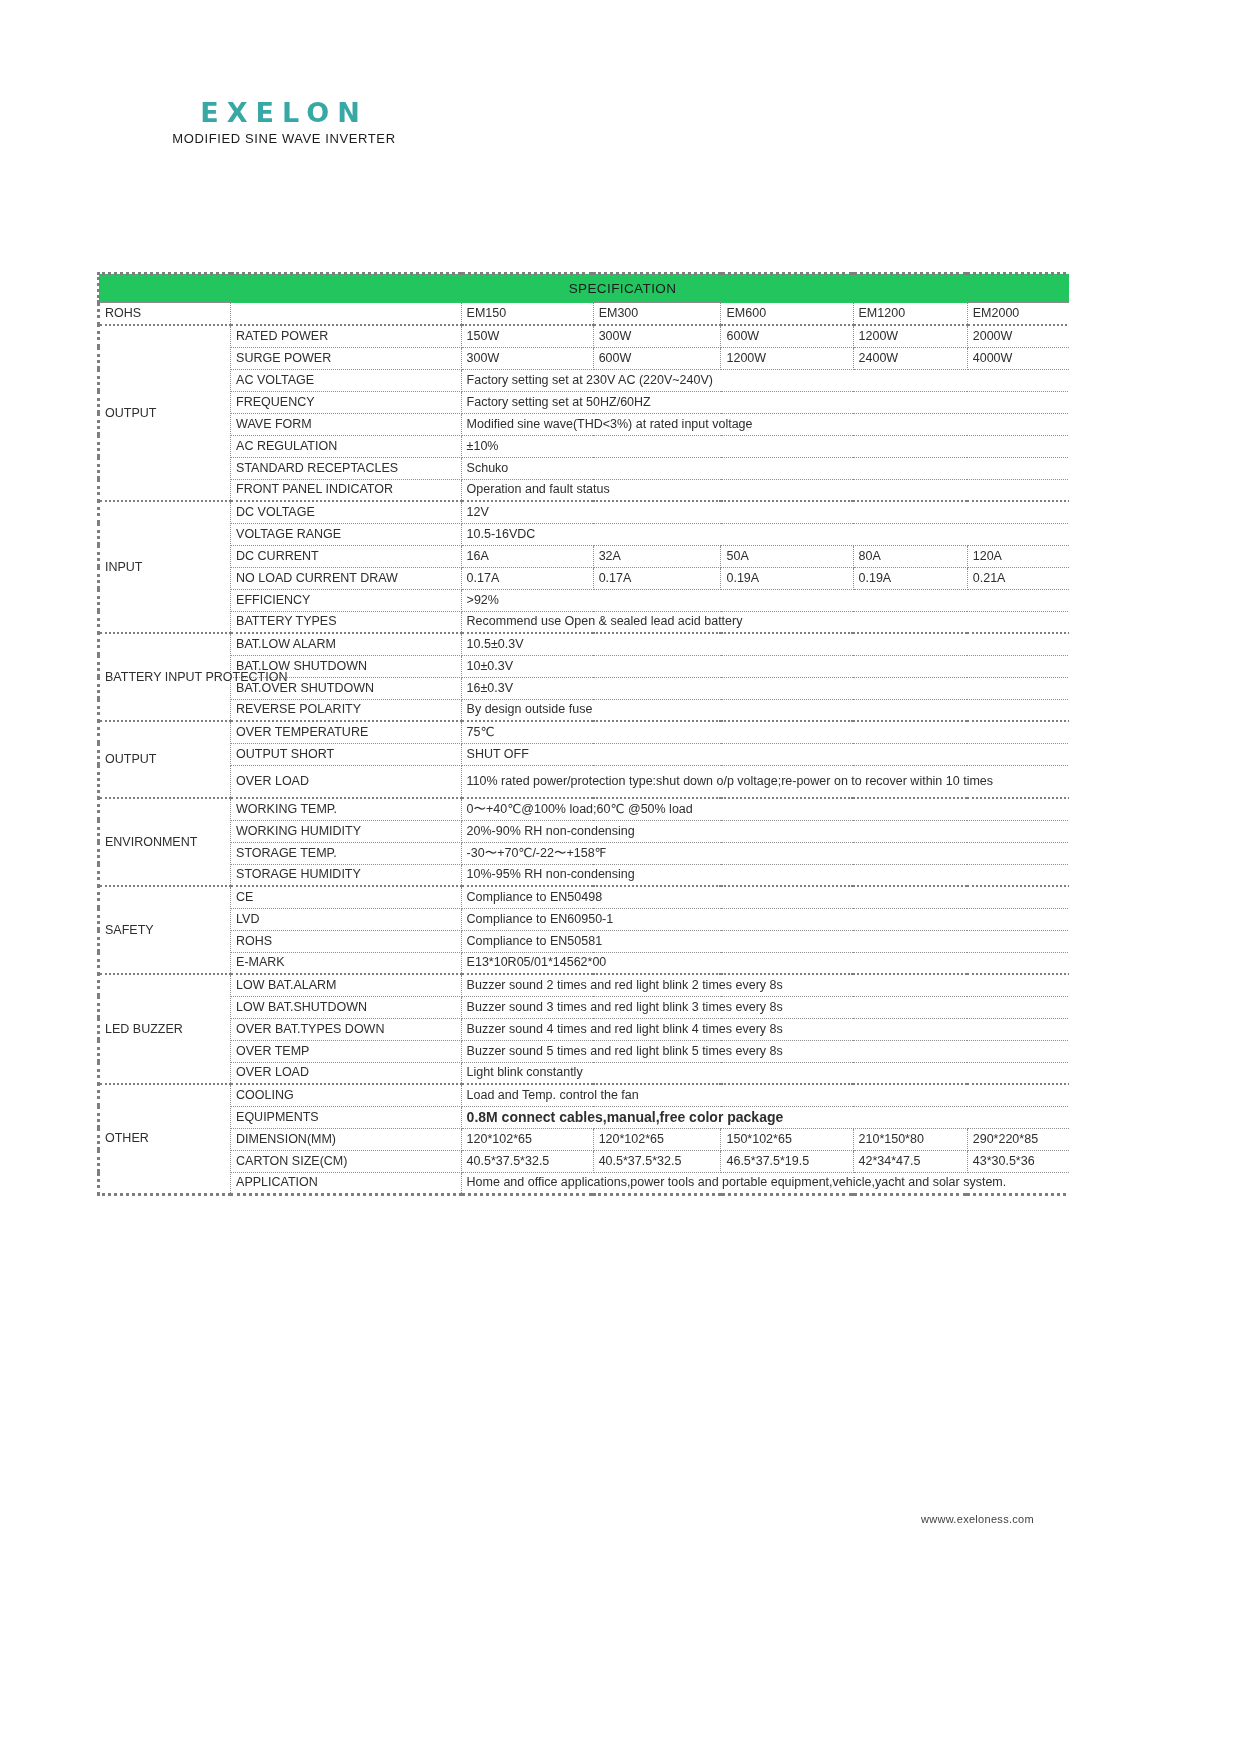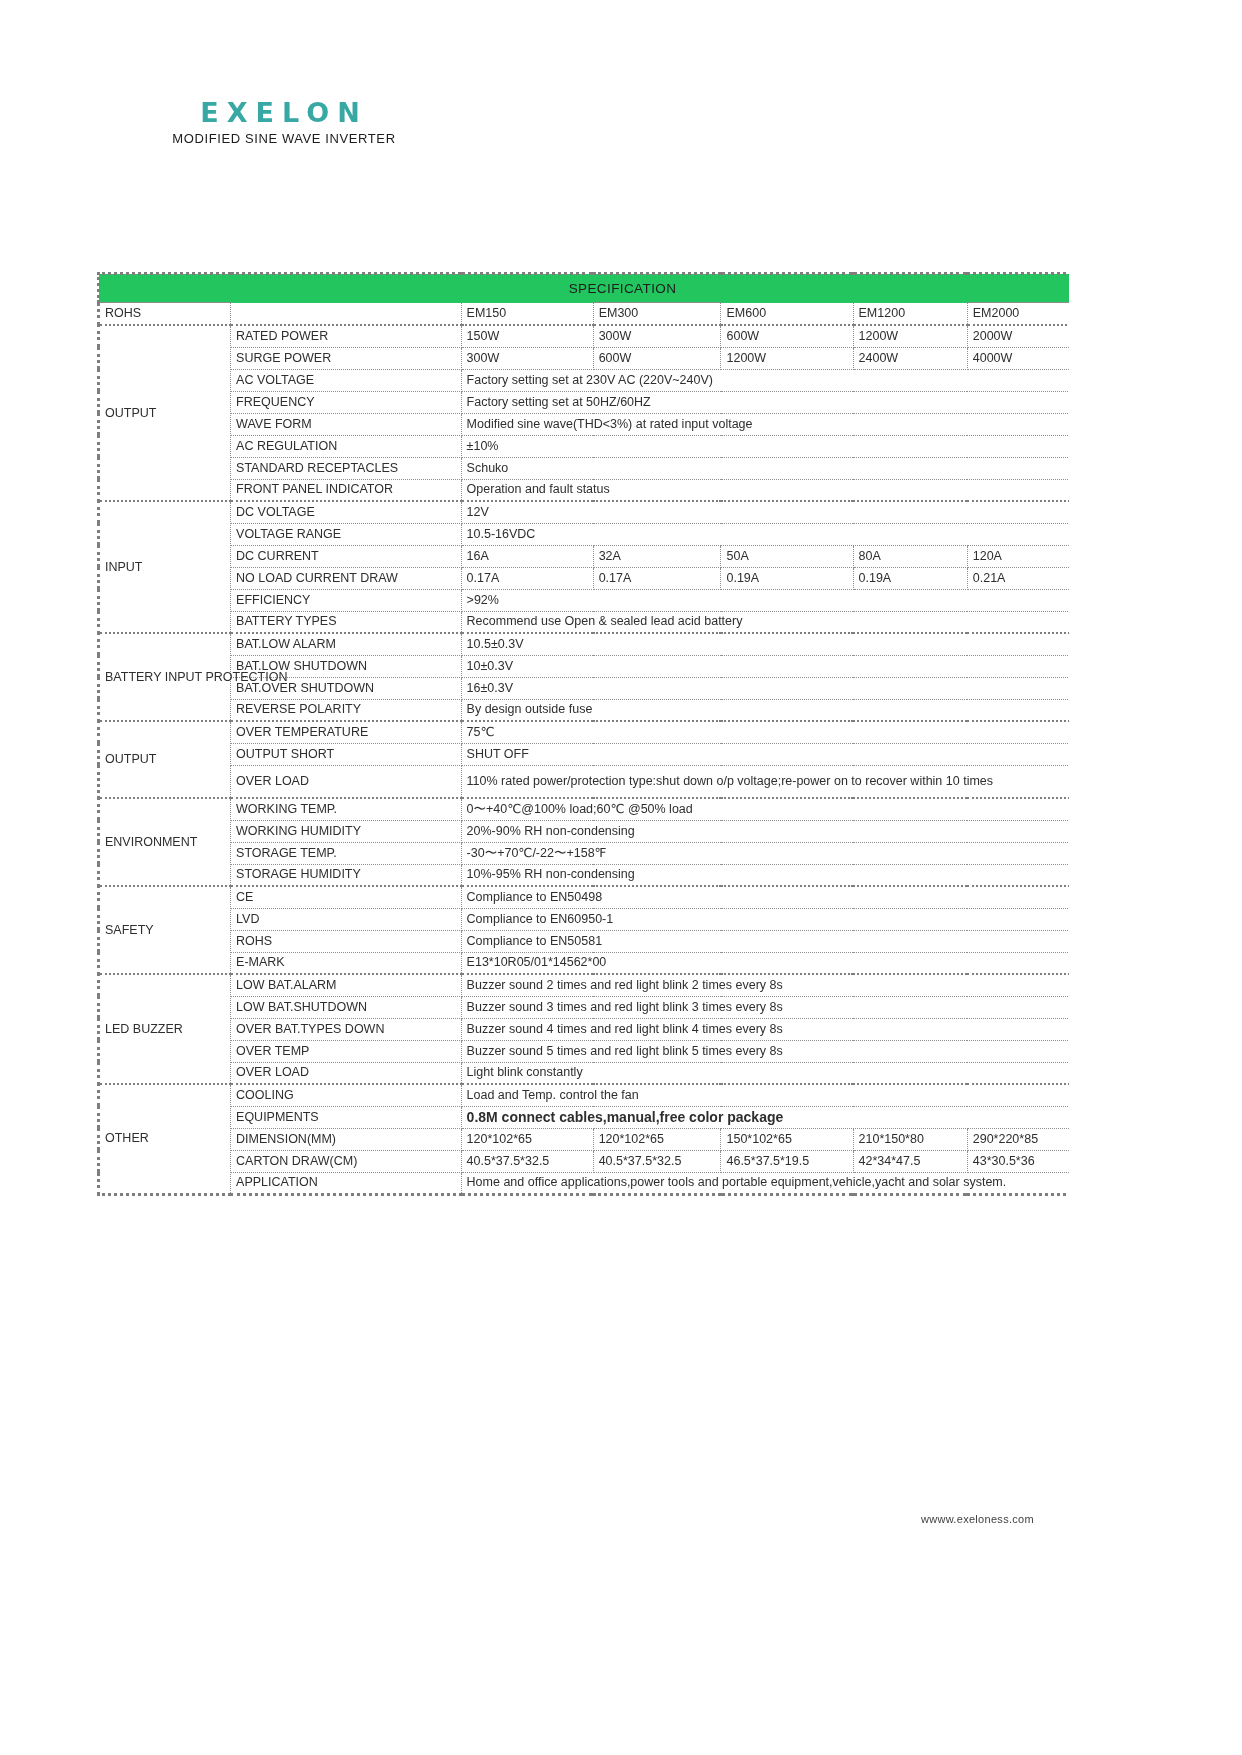--- a/index.html
+++ b/index.html
@@ -265,21 +265,21 @@
         <tr>
           <td>DIMENSION(MM)</td>
           <td>120*102*65</td>
           <td>120*102*65</td>
           <td>150*102*65</td>
           <td>210*150*80</td>
           <td>290*220*85</td>
           <td>320*220*120</td>
         </tr>
         <tr>
-          <td>CARTON DRAW(CM)</td>
+          <td>CARTON SIZE(CM)</td>
           <td>40.5*37.5*32.5</td>
           <td>40.5*37.5*32.5</td>
           <td>46.5*37.5*19.5</td>
           <td>42*34*47.5</td>
           <td>43*30.5*36</td>
           <td>49*30*43</td>
         </tr>
         <tr>
           <td>APPLICATION</td>
           <td colspan="6">Home and office applications,power tools and portable equipment,vehicle,yacht and solar system.</td>

